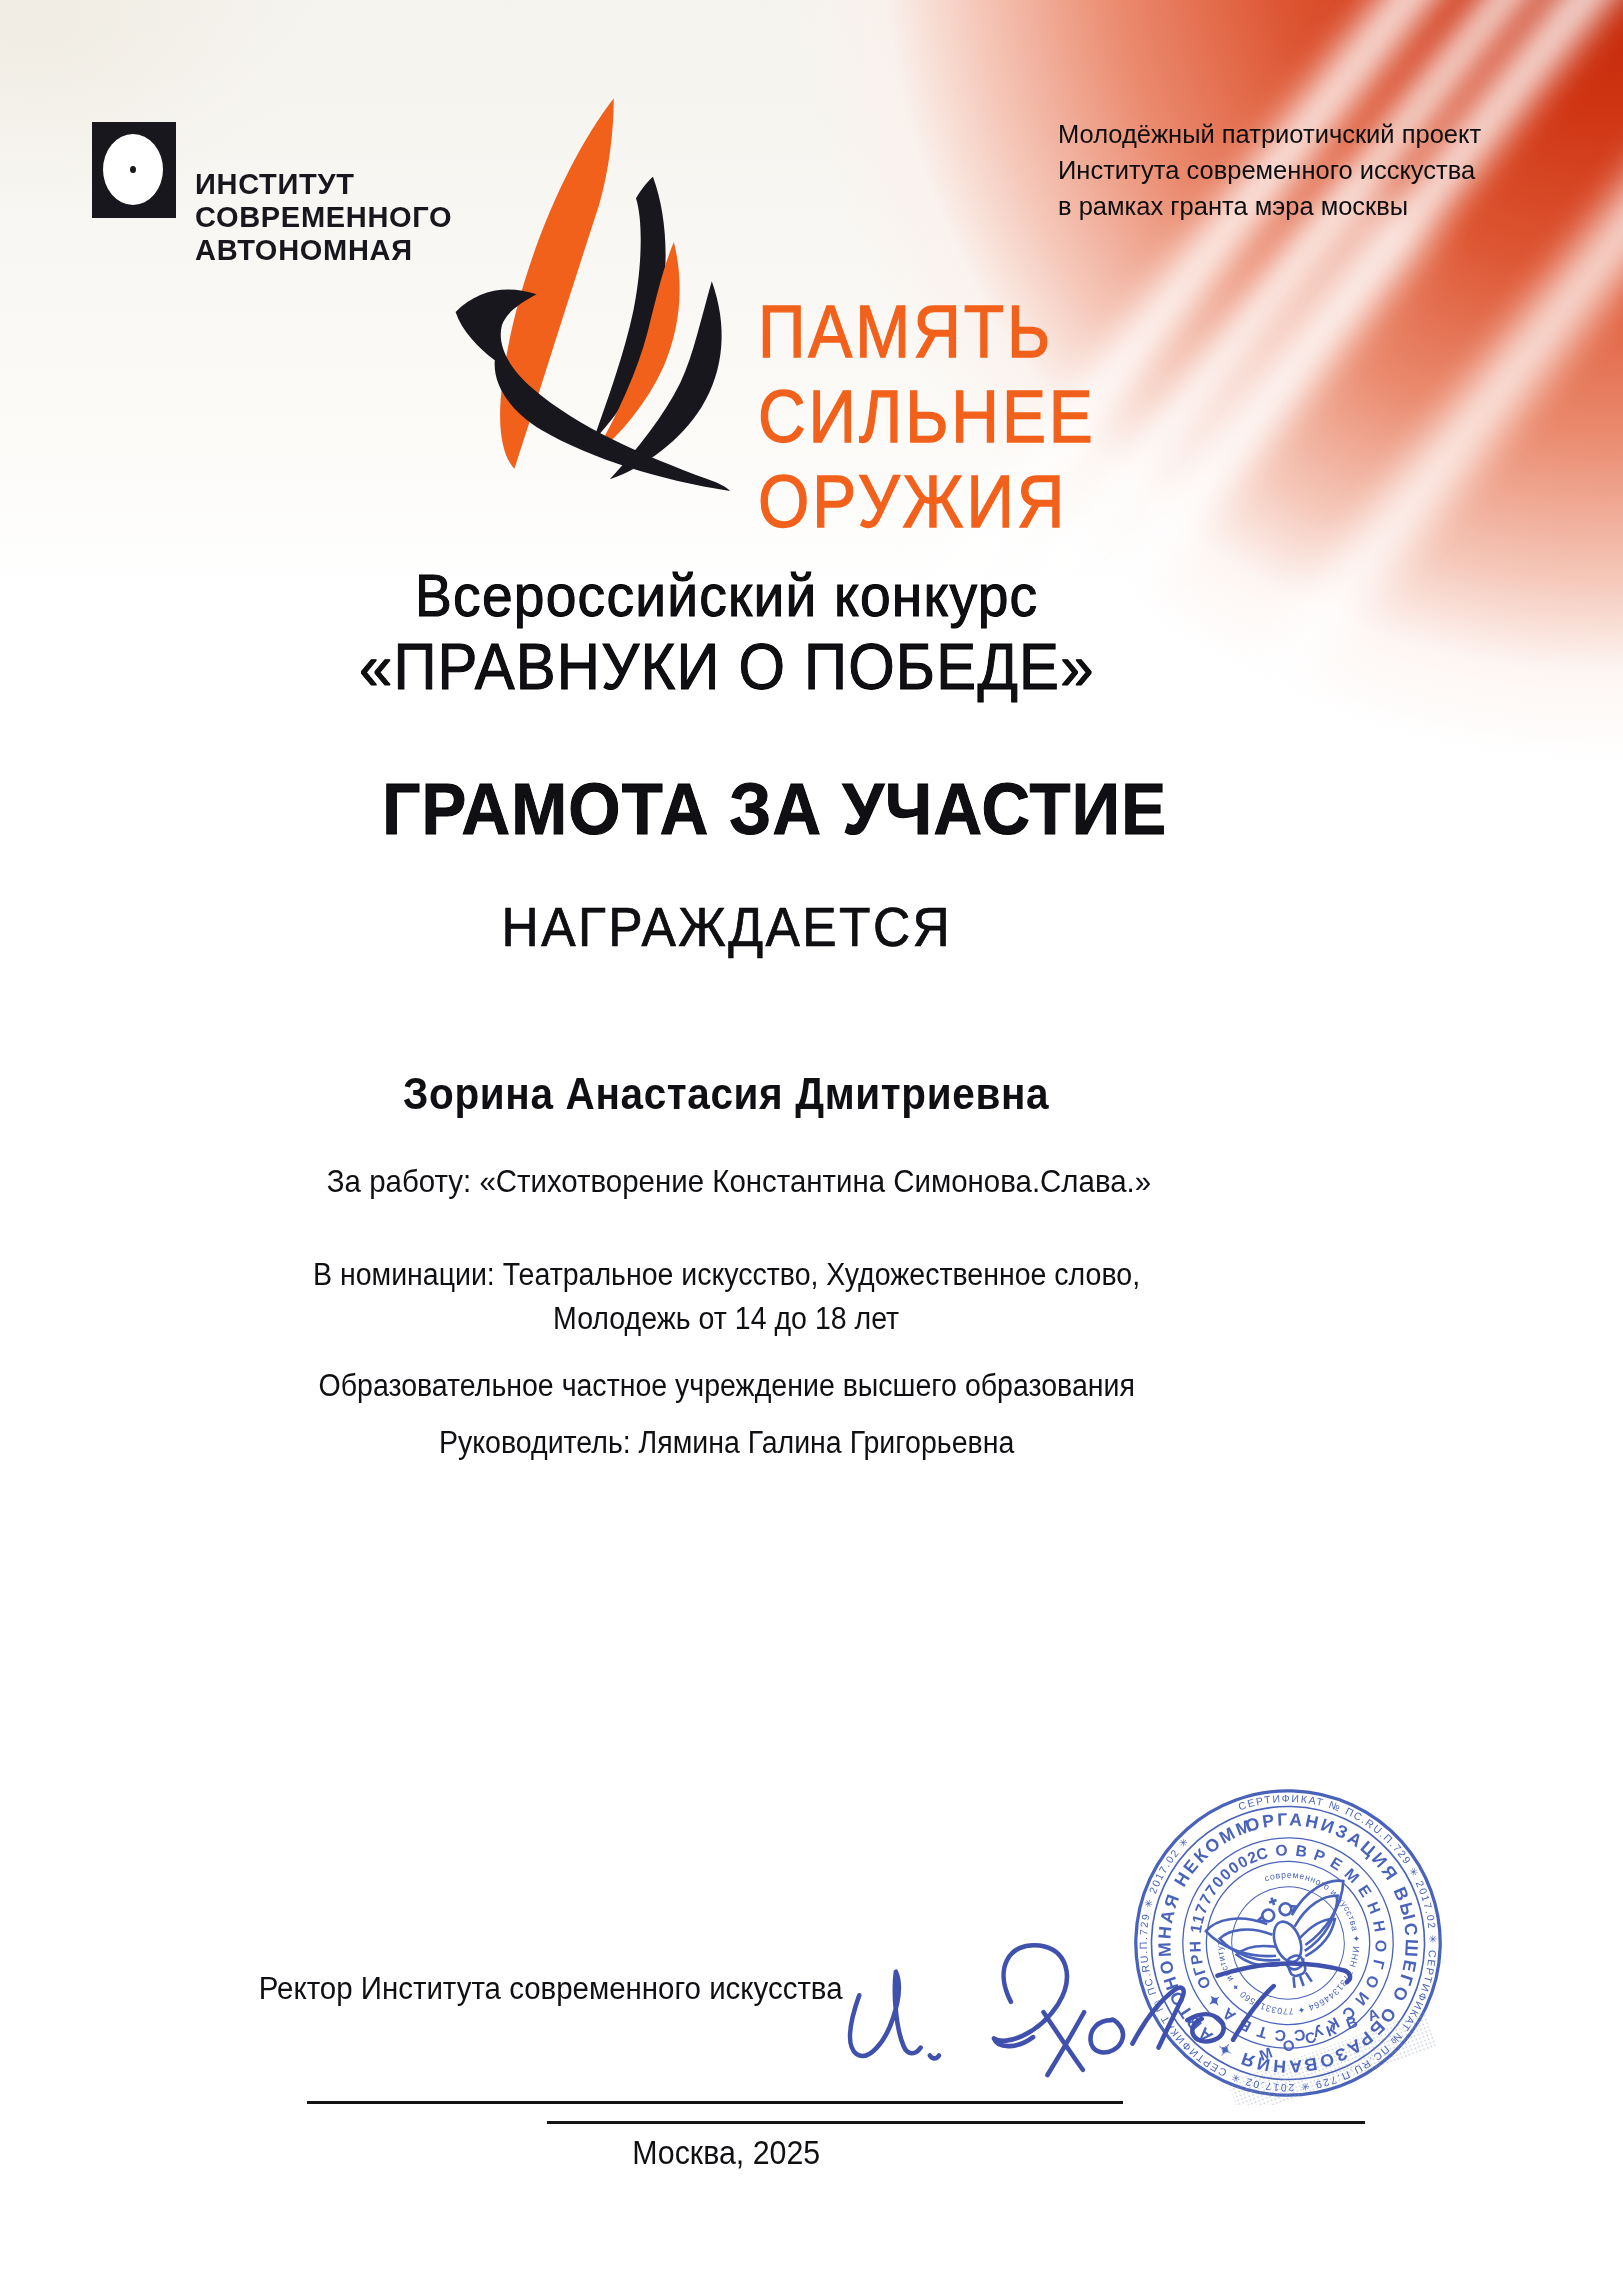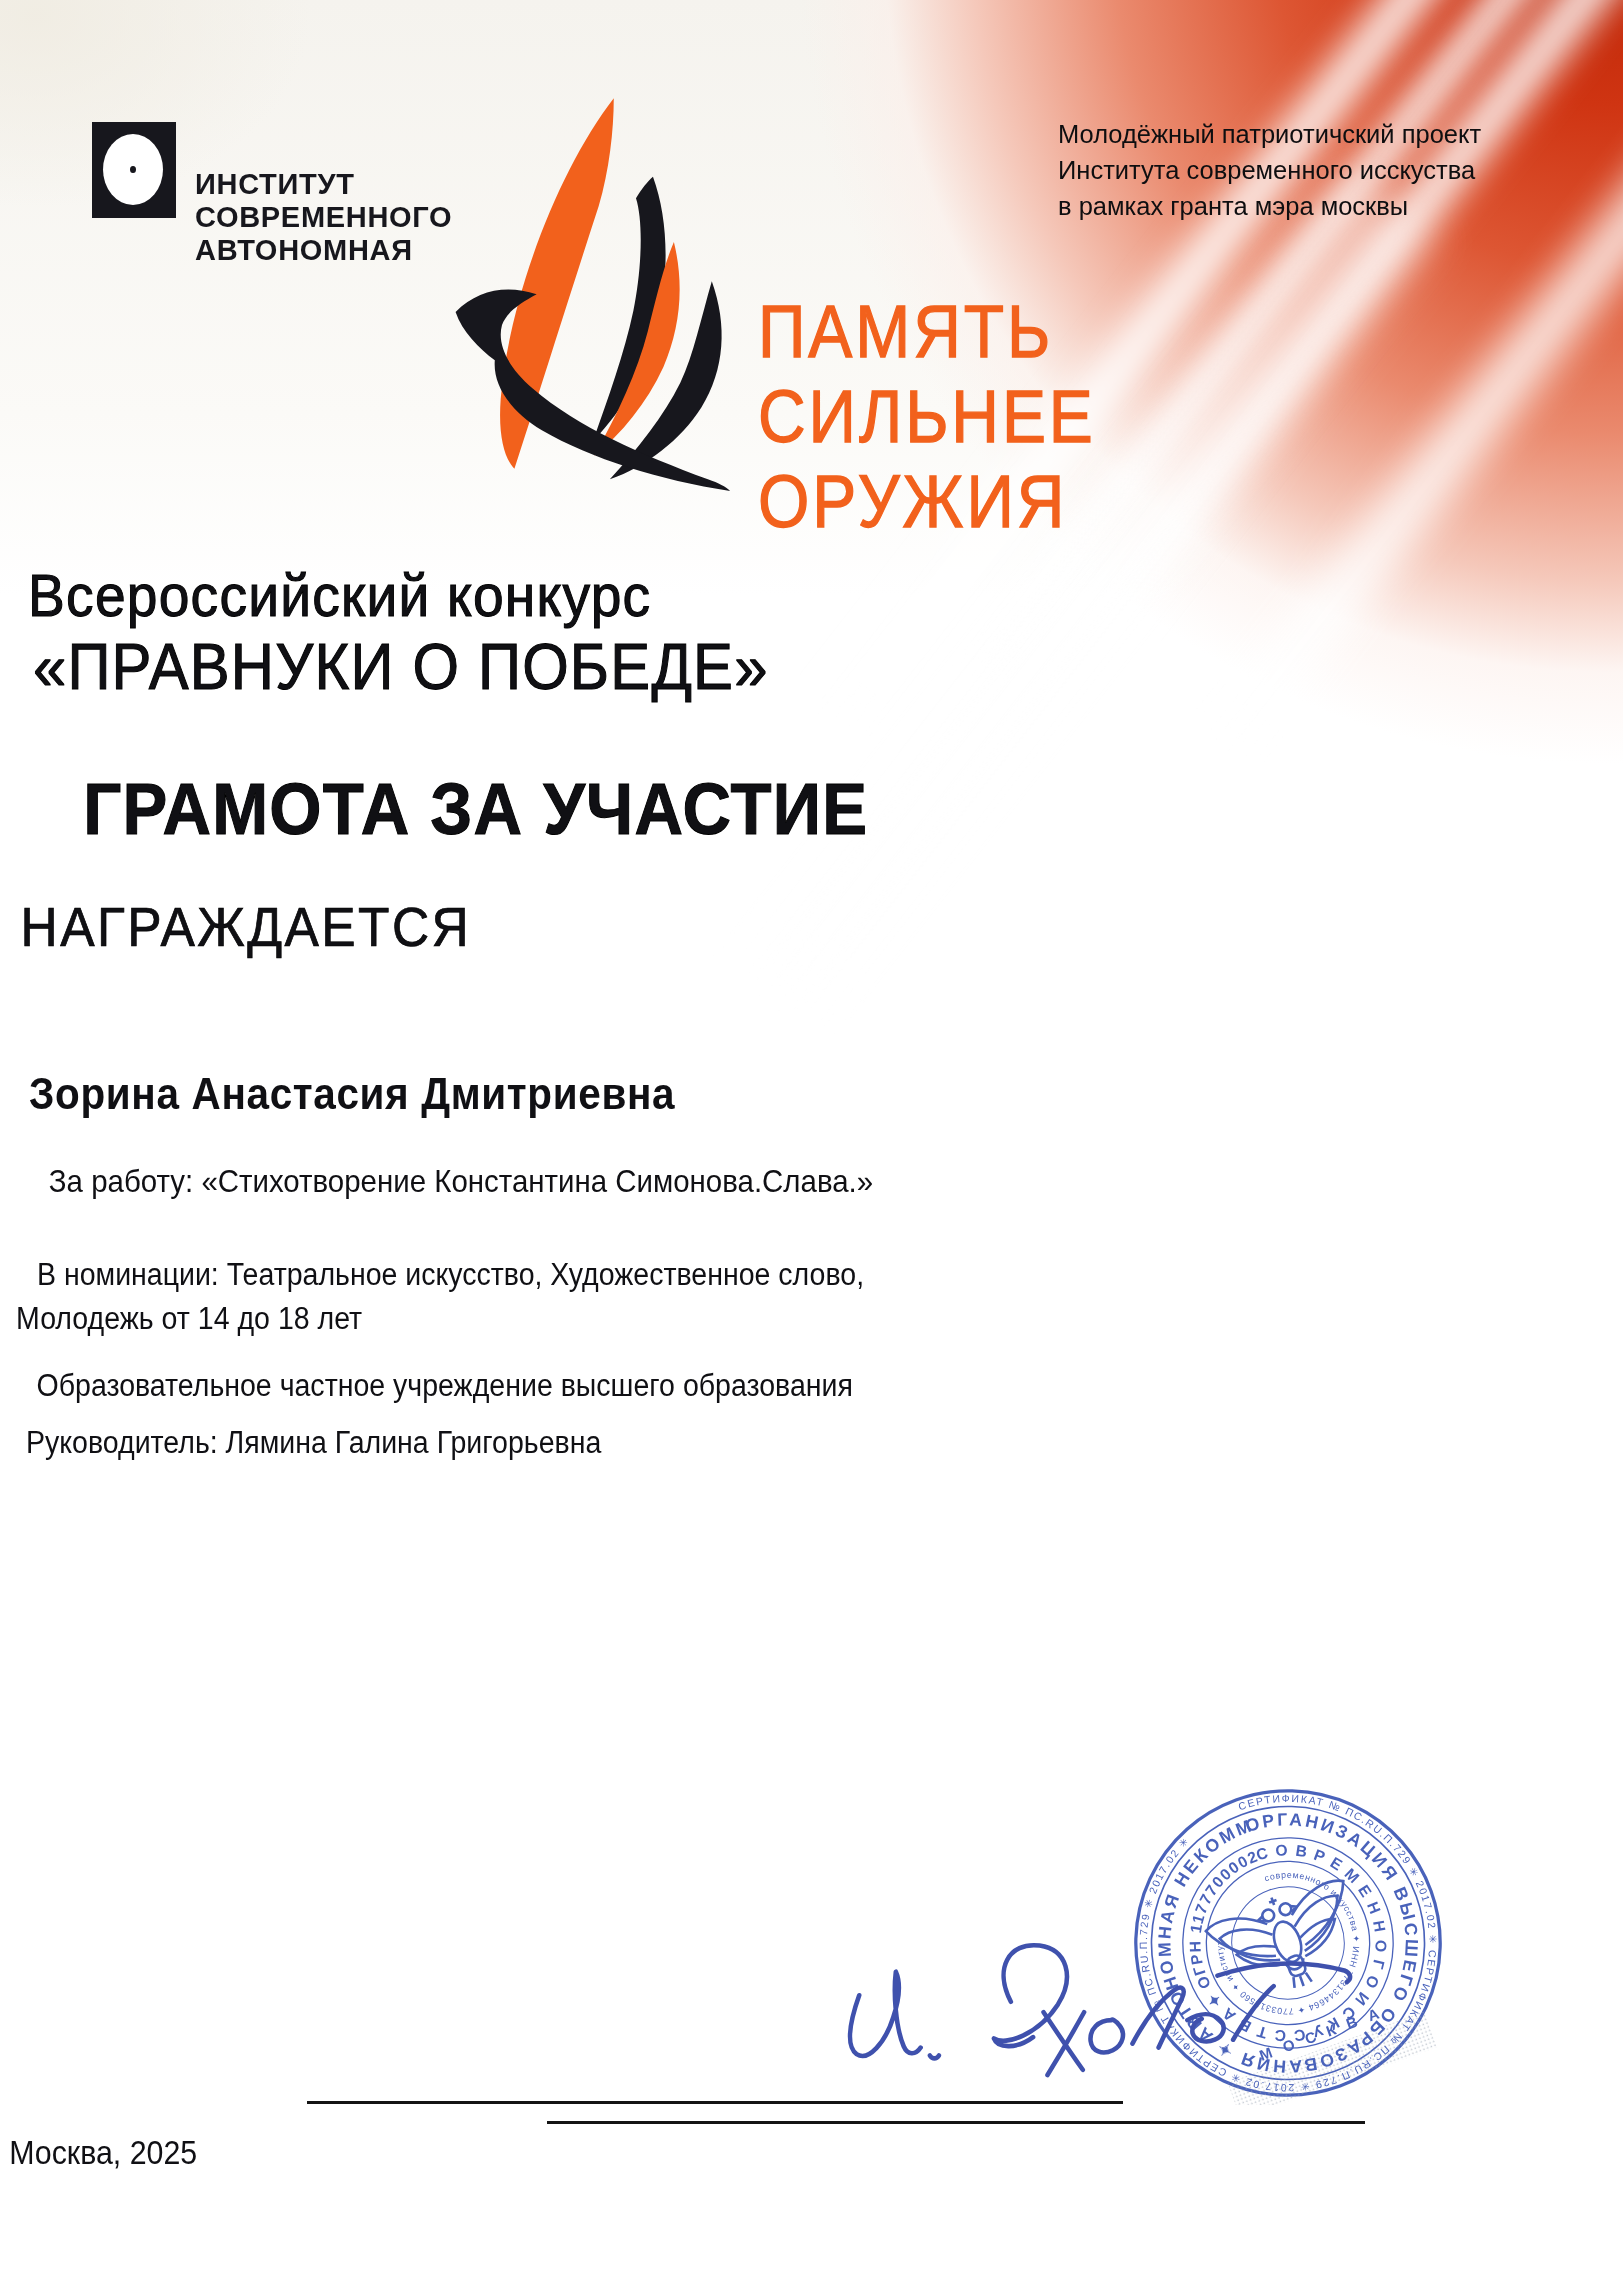--- a/index.html
+++ b/index.html
@@ -47,21 +47,21 @@
   }
   
   .note{
     left:1058px;top:116px;font-size:25.5px;line-height:36px;color:#0e0e10;white-space:nowrap;
   }
   
   .brand{left:758px;top:300px;line-height:63px;white-space:nowrap;}
   .brand .cx{display:inline-block;transform:scaleX(.88);transform-origin:left;
     font-size:75px;letter-spacing:3.3px;-webkit-text-stroke:1.3px currentColor;}
   
-  .ctr{left:1px;width:1419px;white-space:nowrap;}
+  .ctr{left:17px;width:1419px;text-align:center;white-space:nowrap;}
   .cx{display:inline-block;transform:scaleX(.92);white-space:nowrap;}
   .t-title{font-size:60px;-webkit-text-stroke:1px #000;letter-spacing:1.3px;}
   .t-title2{font-size:65px;-webkit-text-stroke:1px #000;letter-spacing:1.3px;}
   .t-heading{font-size:73px;font-weight:bold;-webkit-text-stroke:1px #000;letter-spacing:1.3px;}
   .t-sub{font-size:56px;-webkit-text-stroke:0.7px #000;letter-spacing:2.6px;}
   .t-name{font-size:44px;font-weight:bold;letter-spacing:0.7px;}
   .t-body{font-size:32px;}
   .t-block{line-height:37px;}
   .org-block{line-height:38px;}
   
@@ -135,20 +135,21 @@
   <div><span class="cx t-body" style="font-size:31px">В номинации: Театральное искусство, Художественное слово,</span></div>
   <div><span class="cx t-body" style="font-size:31px">Молодежь от 14 до 18 лет</span></div>
 </div>
 
 <div class="abs ctr org-block" style="top:1367px;">
   <div><span class="cx t-body" style="font-size:31px">Образовательное частное учреждение высшего образования</span></div>
   <div style="margin-top:13px;"><span class="cx t-body" style="font-size:31px">Руководитель: Лямина Галина Григорьевна</span></div>
 </div>
 
 <div class="abs signer">
+  <div><span class="cx">Ректор Института современного искусства</span></div>
 </div>
 
 <div class="abs sig-line line1"></div>
 <div class="abs sig-line line2"></div>
 
 <svg class="abs" style="left:1126px;top:1781px;" width="324" height="324" viewBox="-248 -248 496 496">
   <defs>
     <pattern id="dots" width="6" height="6" patternUnits="userSpaceOnUse">
       <circle cx="2" cy="2" r="1.3" fill="#95a0ae"></circle>
     </pattern>

